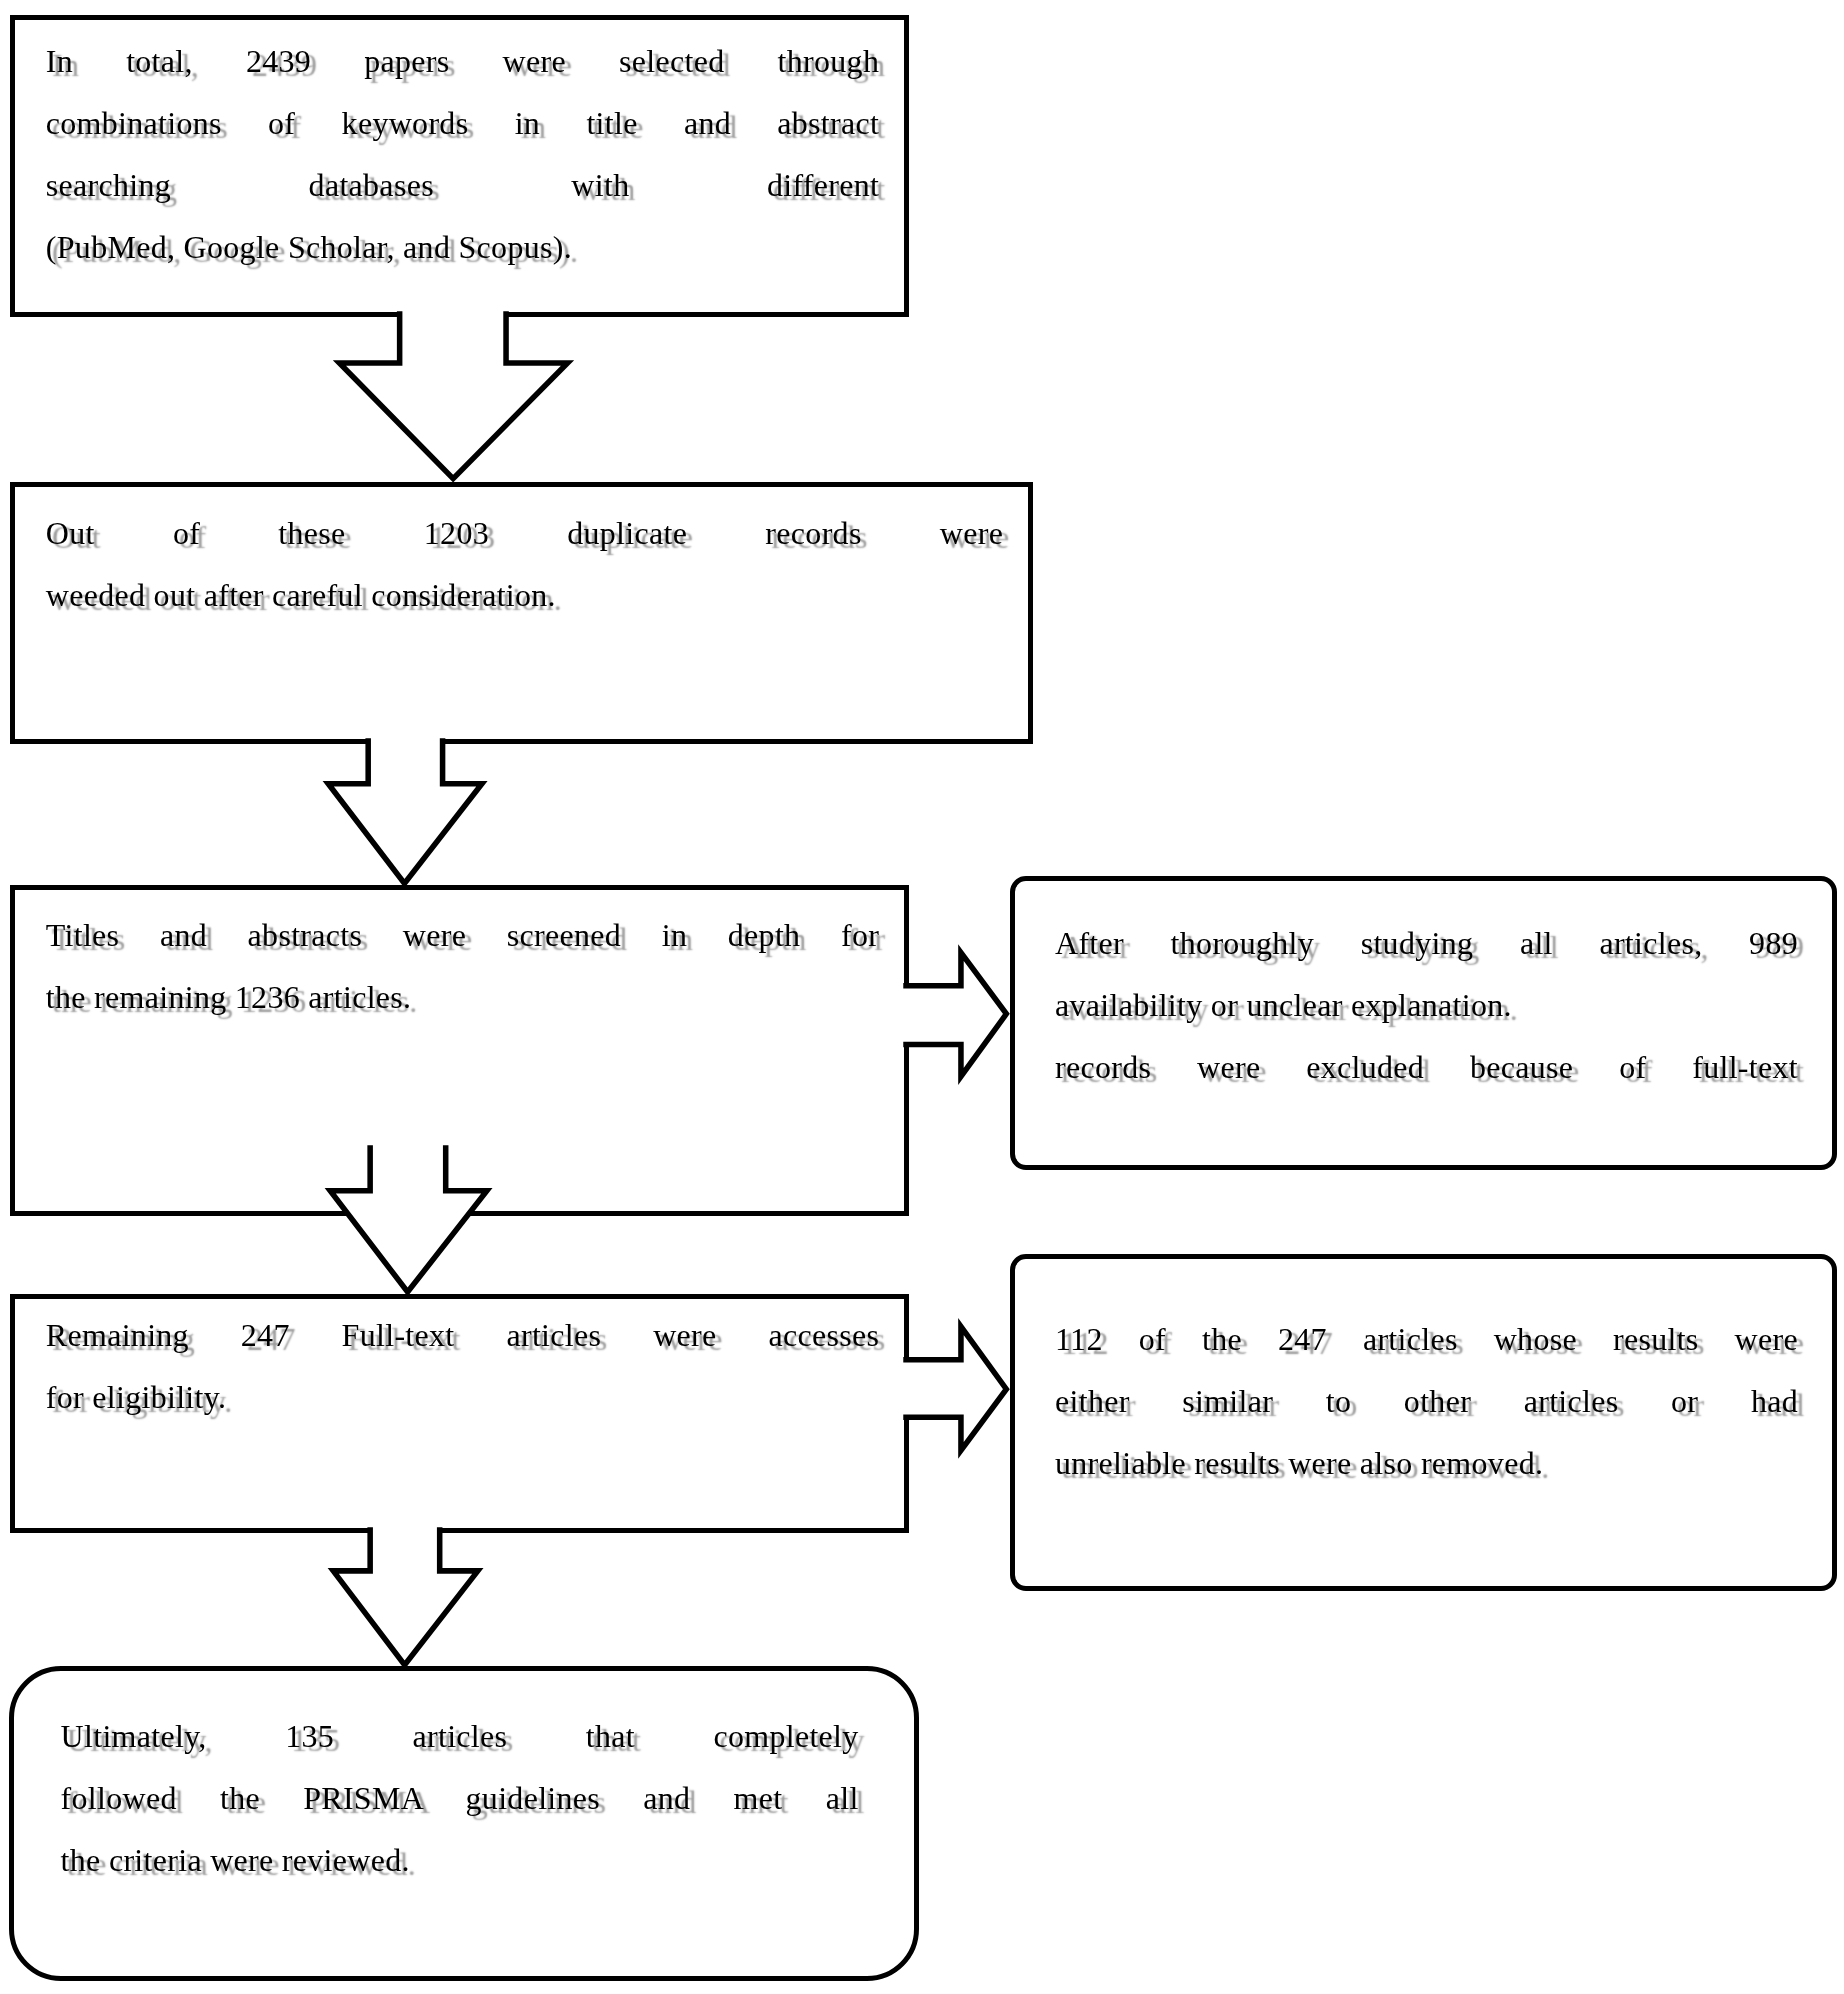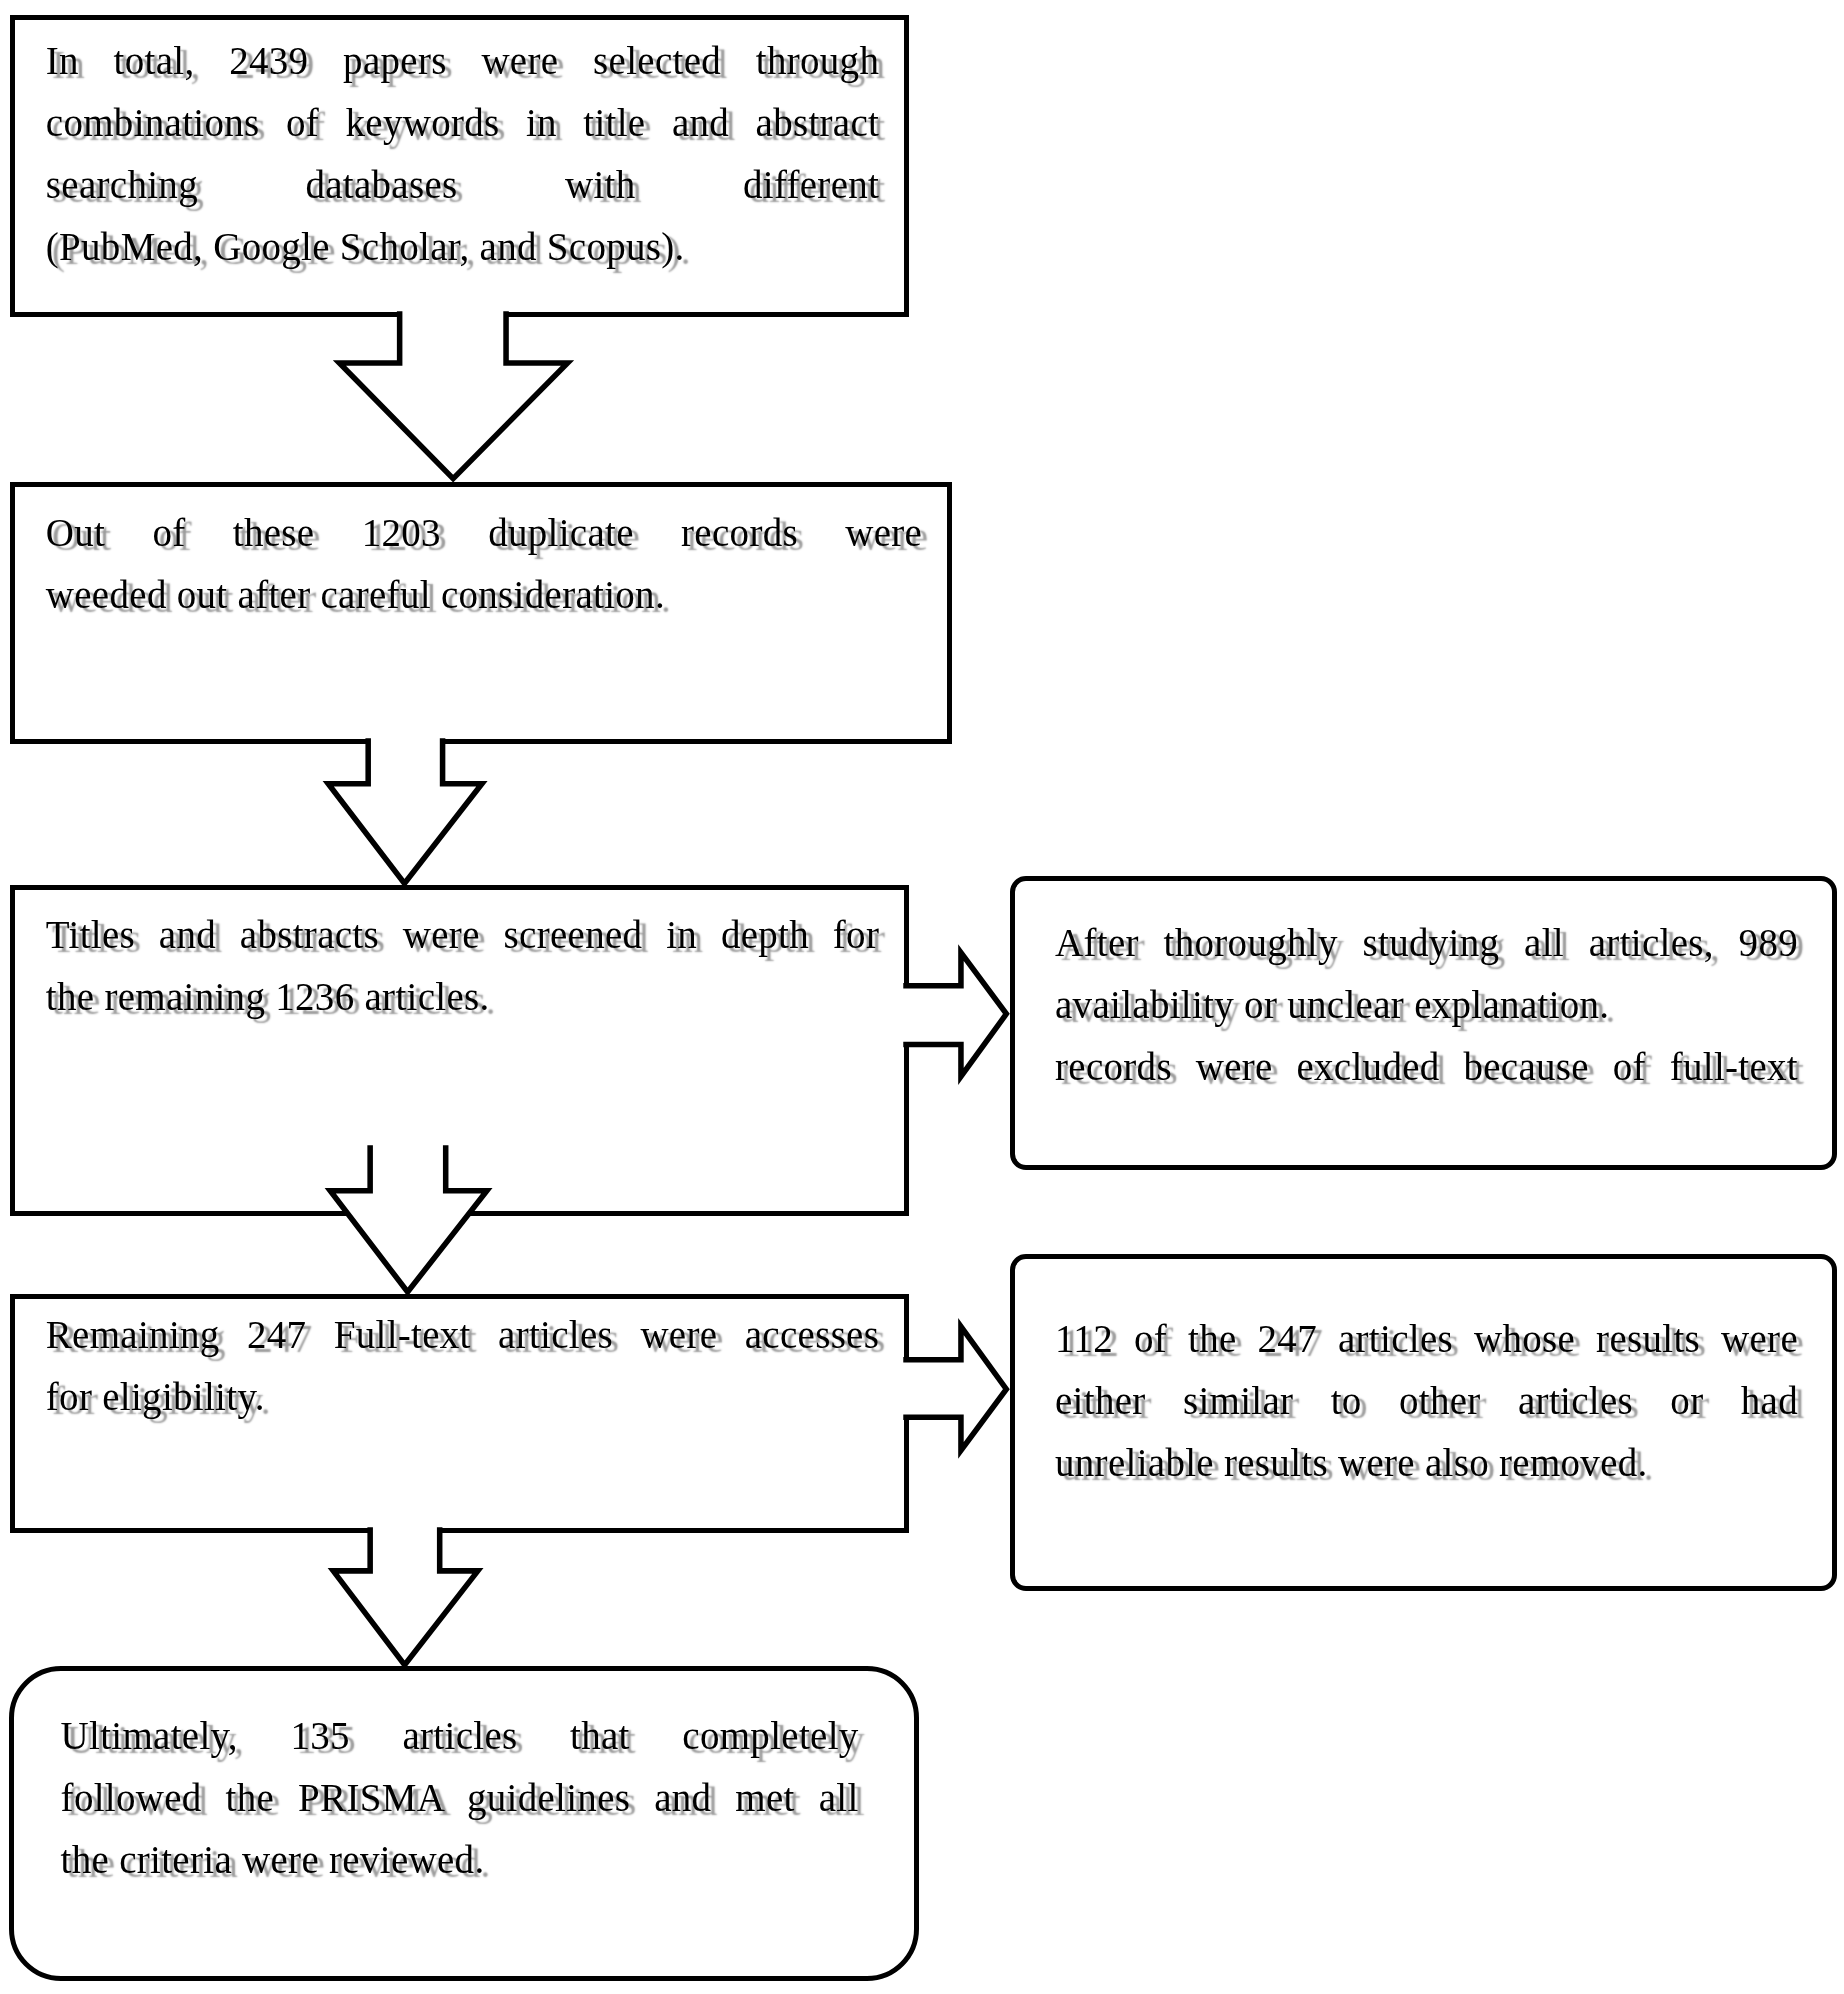--- a/index.html
+++ b/index.html
@@ -13,39 +13,39 @@
   }
   .box{
     position:absolute;
     box-sizing:border-box;
     border:5.5px solid #000;
     background:#ffffff;
   }
   .rounded{border-radius:52px;}
   .rounded-side{border-radius:16px;}
   .tline{
-    font-size:39px;
+    font-size:32px;
     line-height:62px;
     letter-spacing:0.3px;
     text-shadow:6.2px 3.7px 1.8px #9a9a9a;
     white-space:normal;
   }
   .j{text-align:justify;text-align-last:justify;}
   .l{text-align:left;text-align-last:left;}
   .arrow{position:absolute;overflow:visible;}
   .arrow path{
     fill:#ffffff;
     stroke:#000000;
     stroke-width:9;
     stroke-linejoin:miter;
     stroke-miterlimit:12;
   }
   
   #b1{left:9.8px;top:15.4px;width:899px;height:302px;padding:9.8px 24.6px 0 31px;}
-  #b2{left:9.8px;top:482px;width:942px;height:262px;padding:14.8px 24.6px 0 31px;}
+  #b2{left:9.8px;top:482px;width:1023px;height:262px;padding:14.8px 24.6px 0 31px;}
   #b3{left:9.8px;top:885px;width:899px;height:331px;padding:13.5px 24.6px 0 31px;}
   #b4{left:9.8px;top:1294px;width:899px;height:239px;padding:4.9px 24.6px 0 31px;}
   #b5{left:8.6px;top:1666px;width:910px;height:315px;padding:34px 55px 0 47px;}
   
   #s1{left:1010px;top:876px;width:827px;height:294px;padding:31px 34px 0 40px;}
   #s2{left:1010px;top:1254px;width:827px;height:337px;padding:49px 34px 0 40px;}
   
   #a1{left:332px;top:311px;width:246px;height:179px;}
   #a2{left:319px;top:738px;width:166px;height:153px;}
   #a3{left:321px;top:1145px;width:172px;height:154px;}

